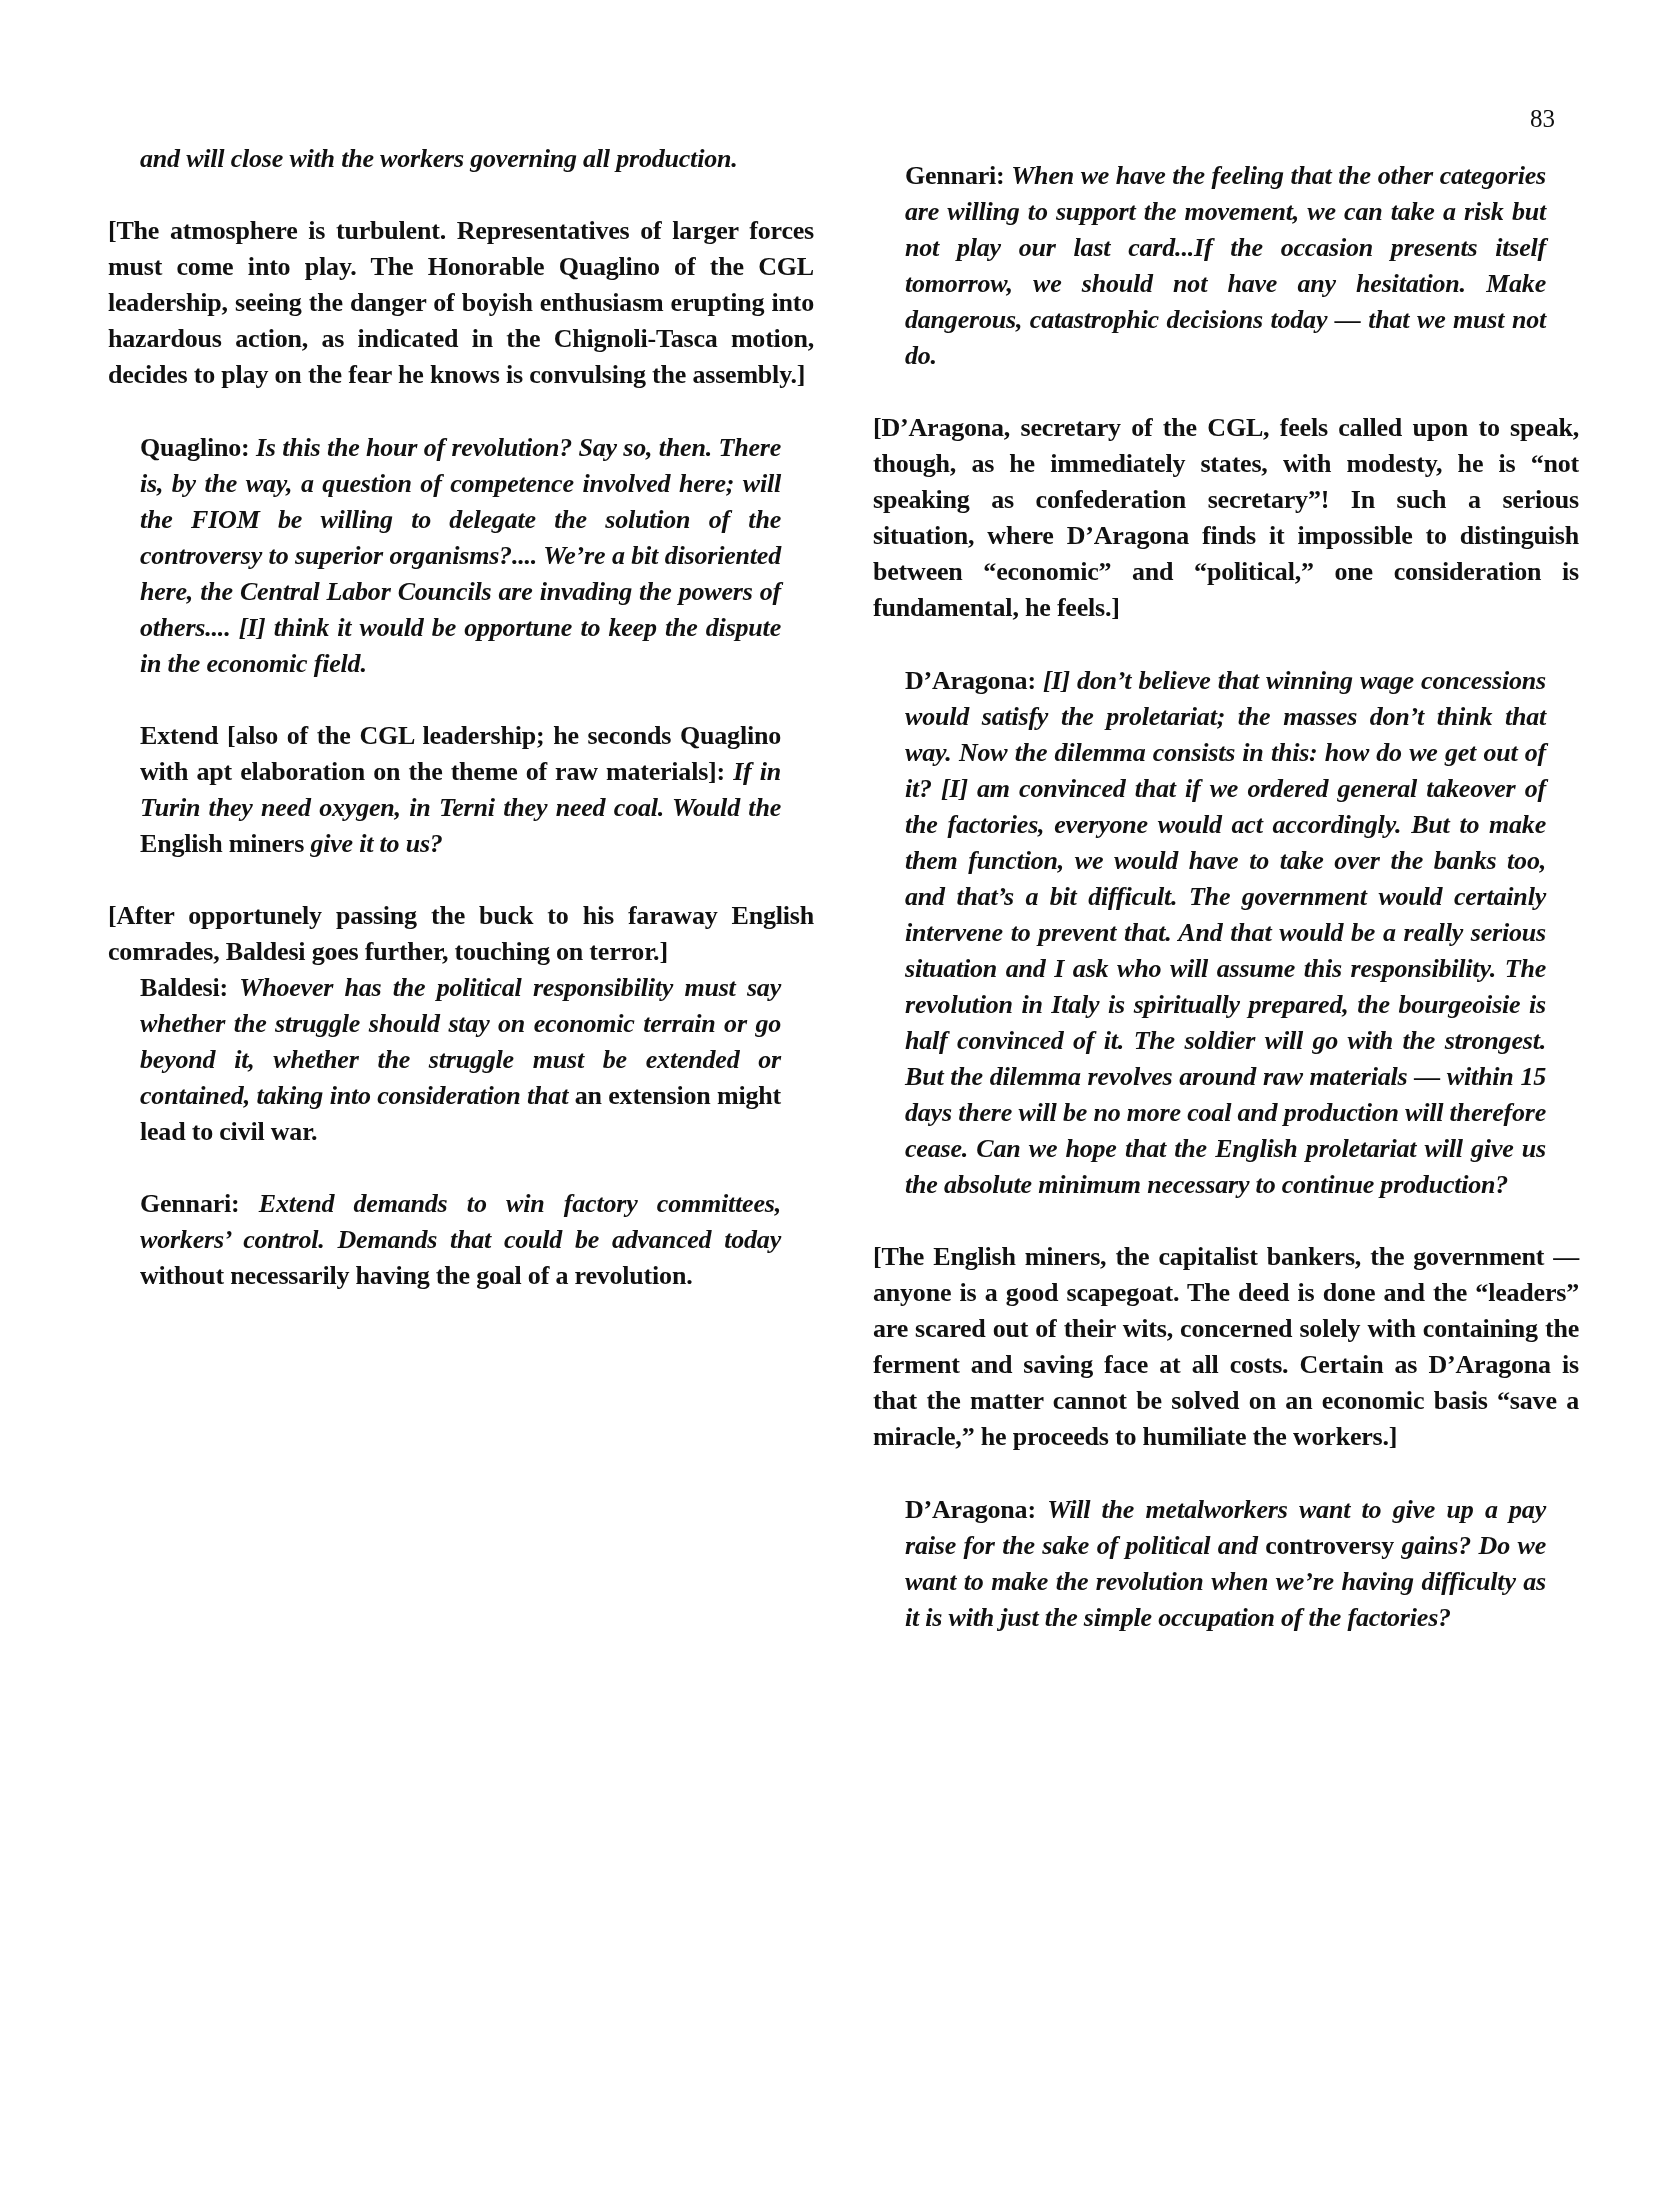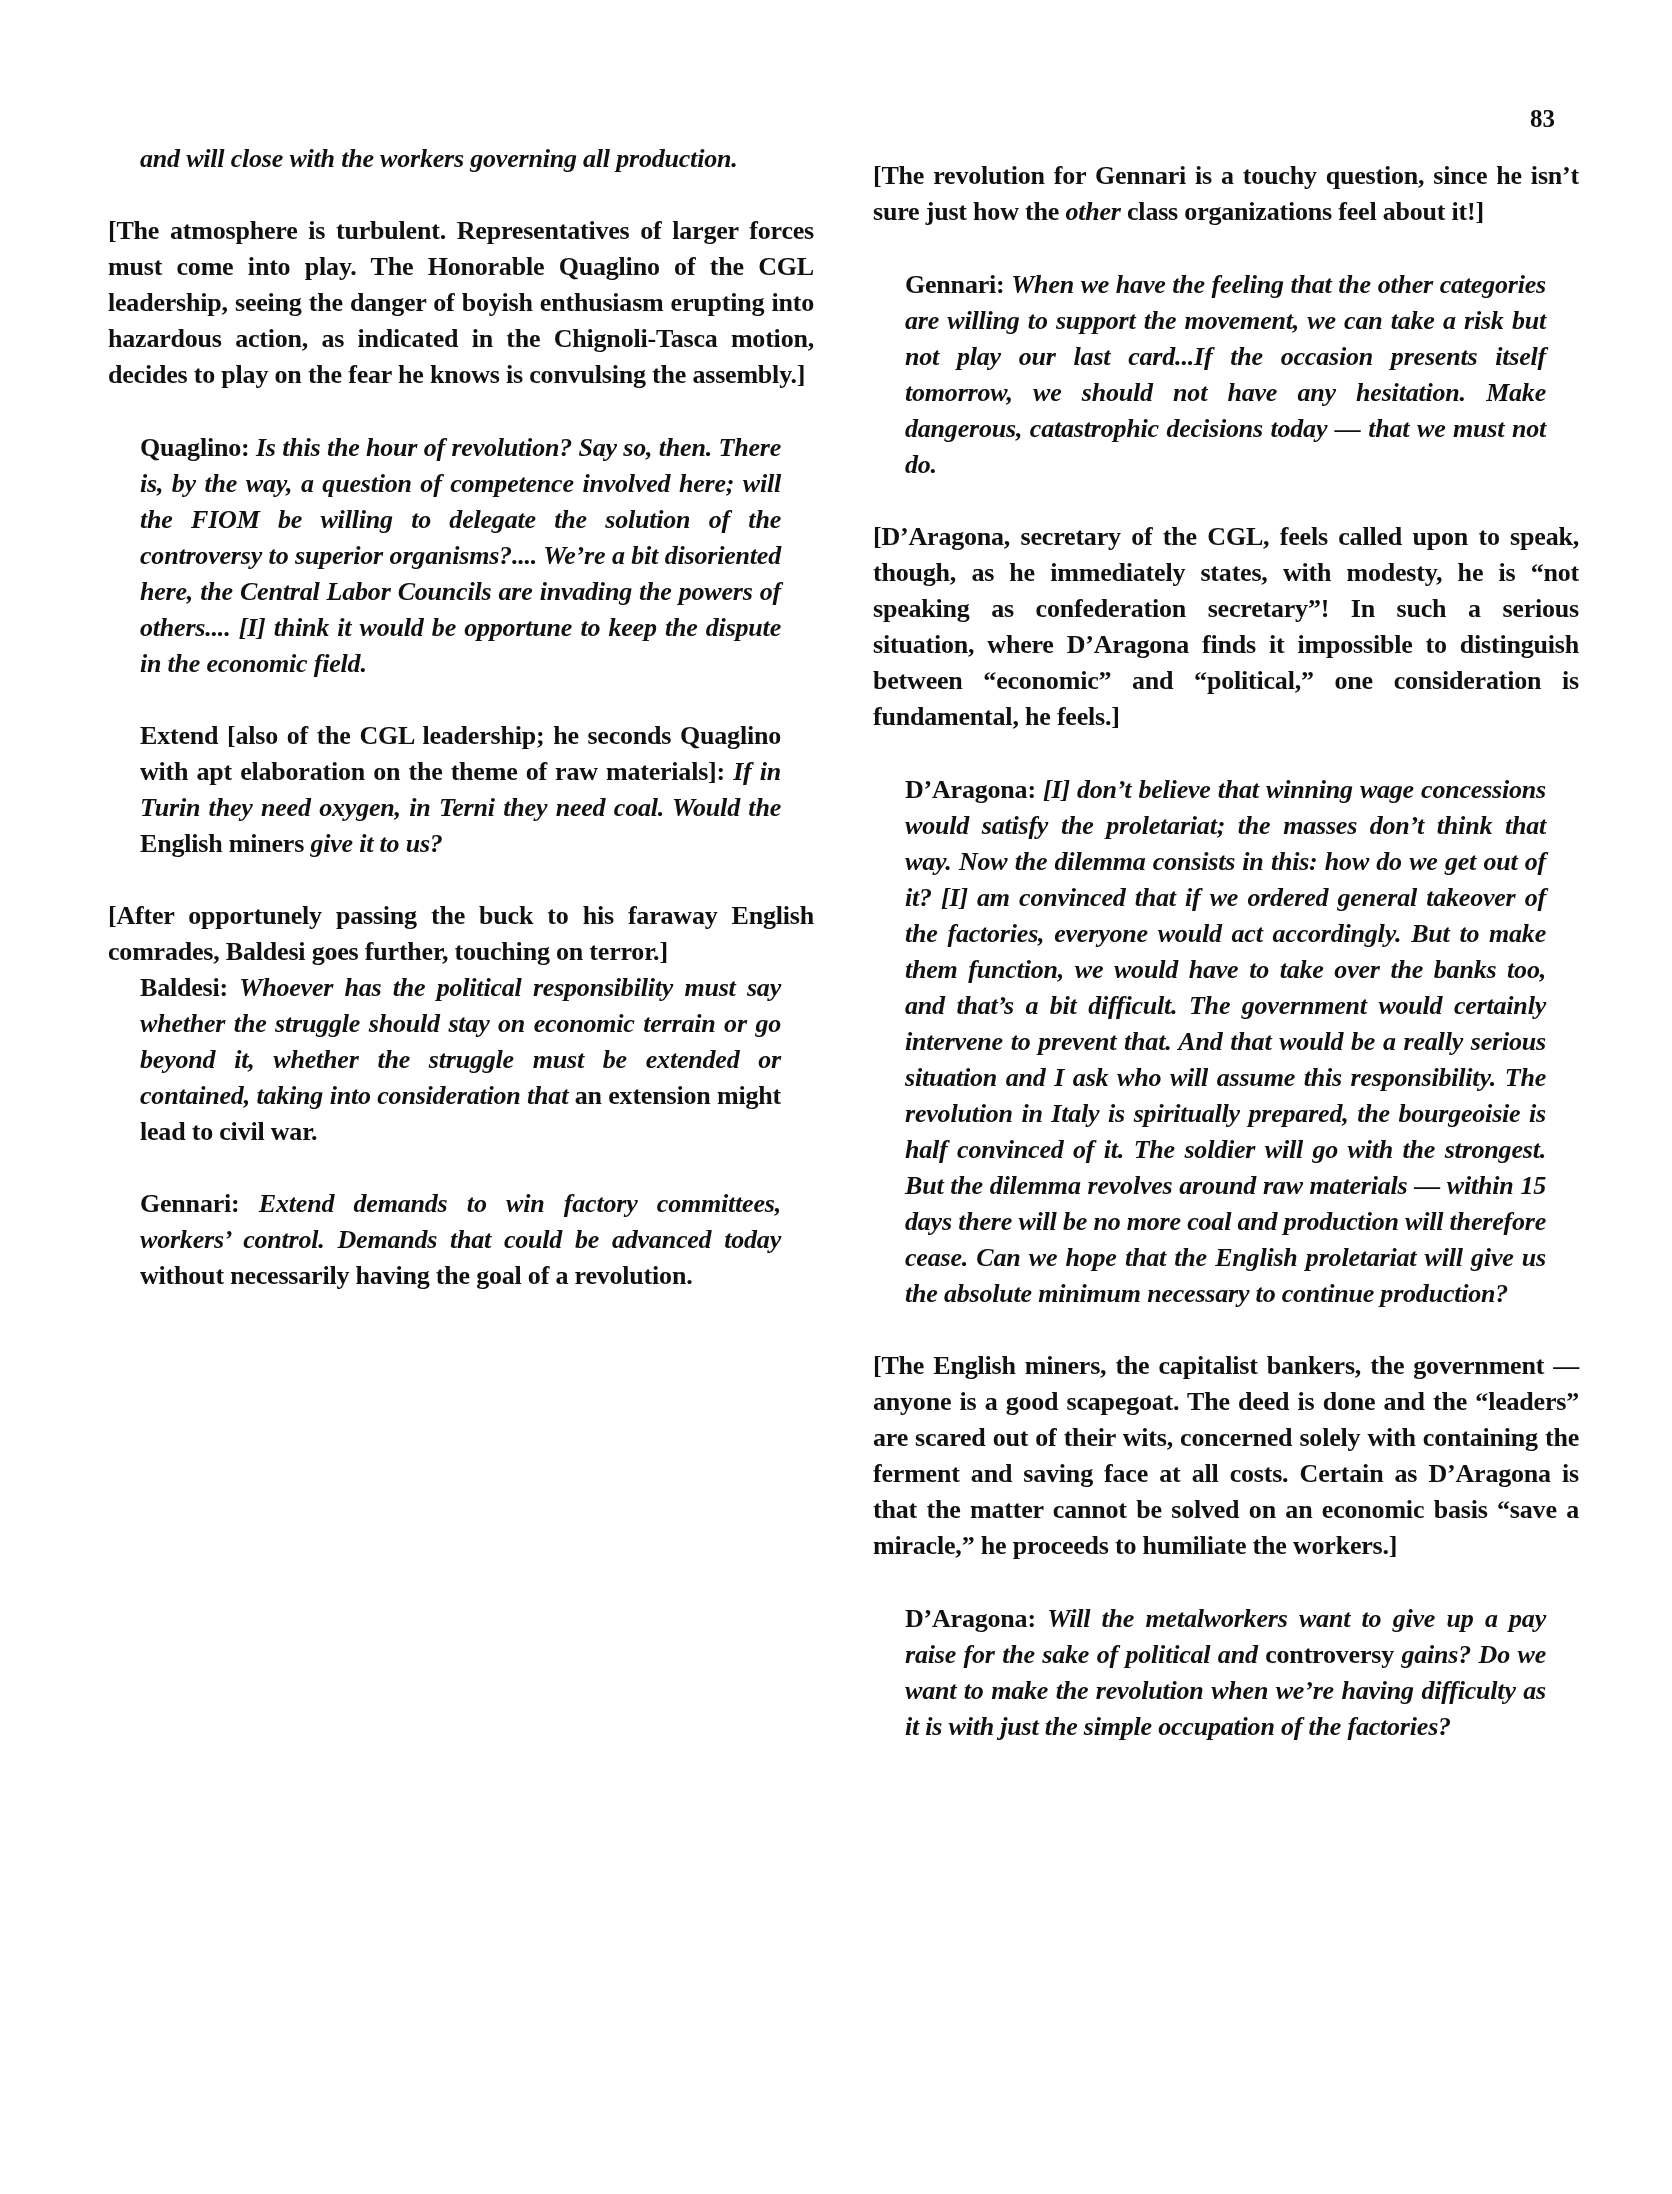--- a/index.html
+++ b/index.html
@@ -1,18 +1,18 @@
 <!DOCTYPE html>
 <html style="font-size:11.2px"><head>
 <meta charset="utf-8">
 <style>
   html, body { margin:0; padding:0; background:#ffffff; }
   body { width:1672px; height:2194px; position:relative; overflow:hidden;
          font-family:"Liberation Serif","DejaVu Serif",serif; color:#111; }
-  .page-num { position:absolute; left:1530px; top:105px; font-size:25px; font-weight:bold; }
+  .page-num { position:absolute; left:1530px; top:105px; font-size:25px; font-weight:normal; }
   .col { position:absolute; width:706px; }
   .col.left { left:108px; top:141px; }
   .col.right { left:873px; top:158px; }
   p { margin:0; font-size:26px; line-height:36px; text-align:justify; font-weight:bold; letter-spacing:-0.2px; }
   p.narr { margin-bottom:37px; }
   p.quote { margin-left:32px; width:641px; margin-bottom:36px; }
   .it { font-style:italic; }
   .no-gap { margin-bottom:0 !important; }
 </style>
 </head>
@@ -23,20 +23,19 @@
 <div class="col left" id="col-left">
     <p class="quote"><span class="it">and will close with the workers governing all production.</span></p>
     <p class="narr">[The atmosphere is turbulent. Representatives of larger forces must come into play. The Honorable Quaglino of the CGL leadership, seeing the danger of boyish enthusiasm erupting into hazardous action, as indicated in the Chignoli-Tasca motion, decides to play on the fear he knows is convulsing the assembly.]</p>
     <p class="quote"><span>Quaglino: </span><span class="it">Is this the hour of revolution? Say so, then. There is, by the way, a question of competence involved here; will the FIOM be willing to delegate the solution of the controversy to superior organisms?.... We’re a bit disoriented here, the Central Labor Councils are invading the powers of others.... [I] think it would be opportune to keep the dispute in the economic field.</span></p>
     <p class="quote"><span>Extend [also of the CGL leadership; he seconds Quaglino with apt elaboration on the theme of raw materials]: </span><span class="it">If in Turin they need oxygen, in Terni they need coal. Would the </span><span>English miners </span><span class="it">give it to us?</span></p>
     <p class="narr no-gap">[After opportunely passing the buck to his faraway English comrades, Baldesi goes further, touching on terror.]</p>
     <p class="quote"><span>Baldesi: </span><span class="it">Whoever has the political responsibility must say whether the struggle should stay on economic terrain or go beyond it, whether the struggle must be extended or contained, taking into consideration that </span><span>an extension might lead to civil war.</span></p>
     <p class="quote"><span>Gennari: </span><span class="it">Extend demands to win factory committees, workers’ control. Demands that could be advanced today </span><span>without necessarily having the goal of a revolution.</span></p>
   </div>
 <div class="col right" id="col-right">
-    <p class="narr"><span>[The revolution for Gennari is a touchy question, since he isn’t sure just how the </span><span class="it">other</span><span> class organizations feel about it!]</span></p>
     <p class="quote"><span>Gennari: </span><span class="it">When we have the feeling that the other categories are willing to support the movement, we can take a risk but not play our last card...If the occasion presents itself tomorrow, we should not have any hesitation. Make dangerous, catastrophic decisions today — that we must not do.</span></p>
     <p class="narr"><span>[D’Aragona, secretary of the CGL, feels called upon to speak, though, as he immediately states, with modesty, he is “not speaking as confederation secretary”! In such a serious situation, where D’Aragona finds it impossible to distinguish between “economic” and “political,” one consideration is fundamental, he feels.]</span></p>
     <p class="quote"><span>D’Aragona: </span><span class="it">[I] don’t believe that winning wage concessions would satisfy the proletariat; the masses don’t think that way. Now the dilemma consists in this: how do we get out of it? [I] am convinced that if we ordered general takeover of the factories, everyone would act accordingly. But to make them function, we would have to take over the banks too, and that’s a bit difficult. The government would certainly intervene to prevent that. And that would be a really serious situation and I ask who will assume this responsibility. The revolution in Italy is spiritually prepared, the bourgeoisie is half convinced of it. The soldier will go with the strongest. But the dilemma revolves around raw materials — within 15 days there will be no more coal and production will therefore cease. Can we hope that the English proletariat will give us the absolute minimum necessary to continue production?</span></p>
     <p class="narr"><span>[The English miners, the capitalist bankers, the government — anyone is a good scapegoat. The deed is done and the “leaders” are scared out of their wits, concerned solely with containing the ferment and saving face at all costs. Certain as D’Aragona is that the matter cannot be solved on an economic basis “save a miracle,” he proceeds to humiliate the workers.]</span></p>
     <p class="quote"><span>D’Aragona: </span><span class="it">Will the metalworkers want to give up a pay raise for the sake of political and </span><span>controversy</span><span class="it"> gains? Do we want to make the revolution when we’re having difficulty as it is with just the simple occupation of the factories?</span></p>
   </div>
 
 
 </body></html>

